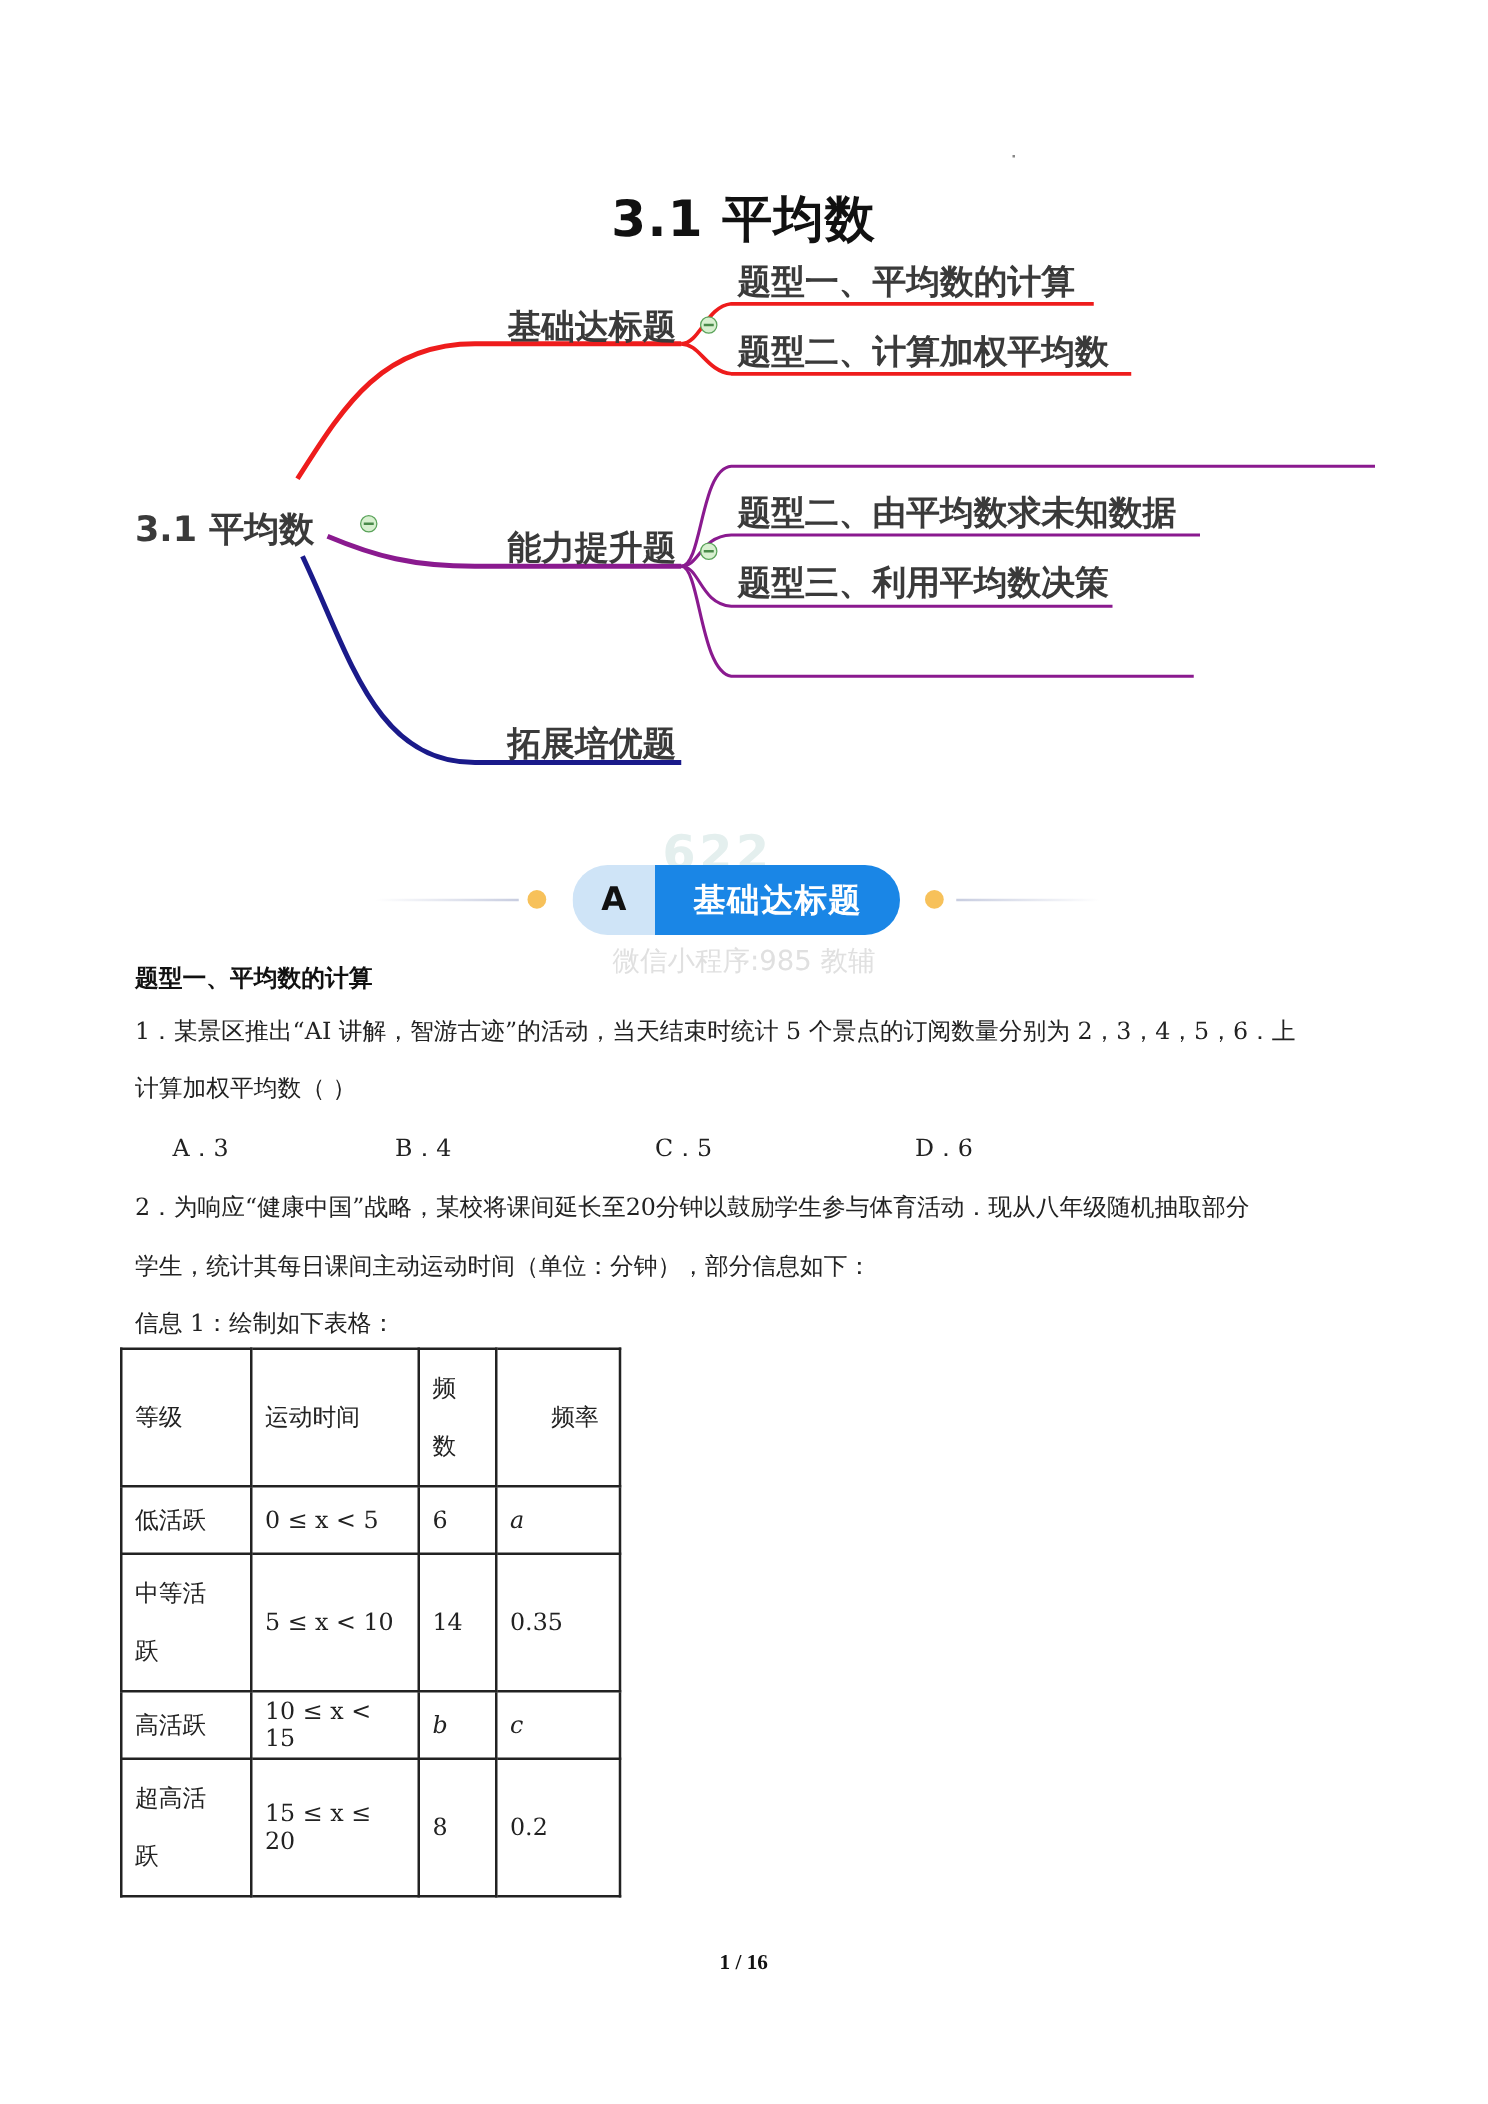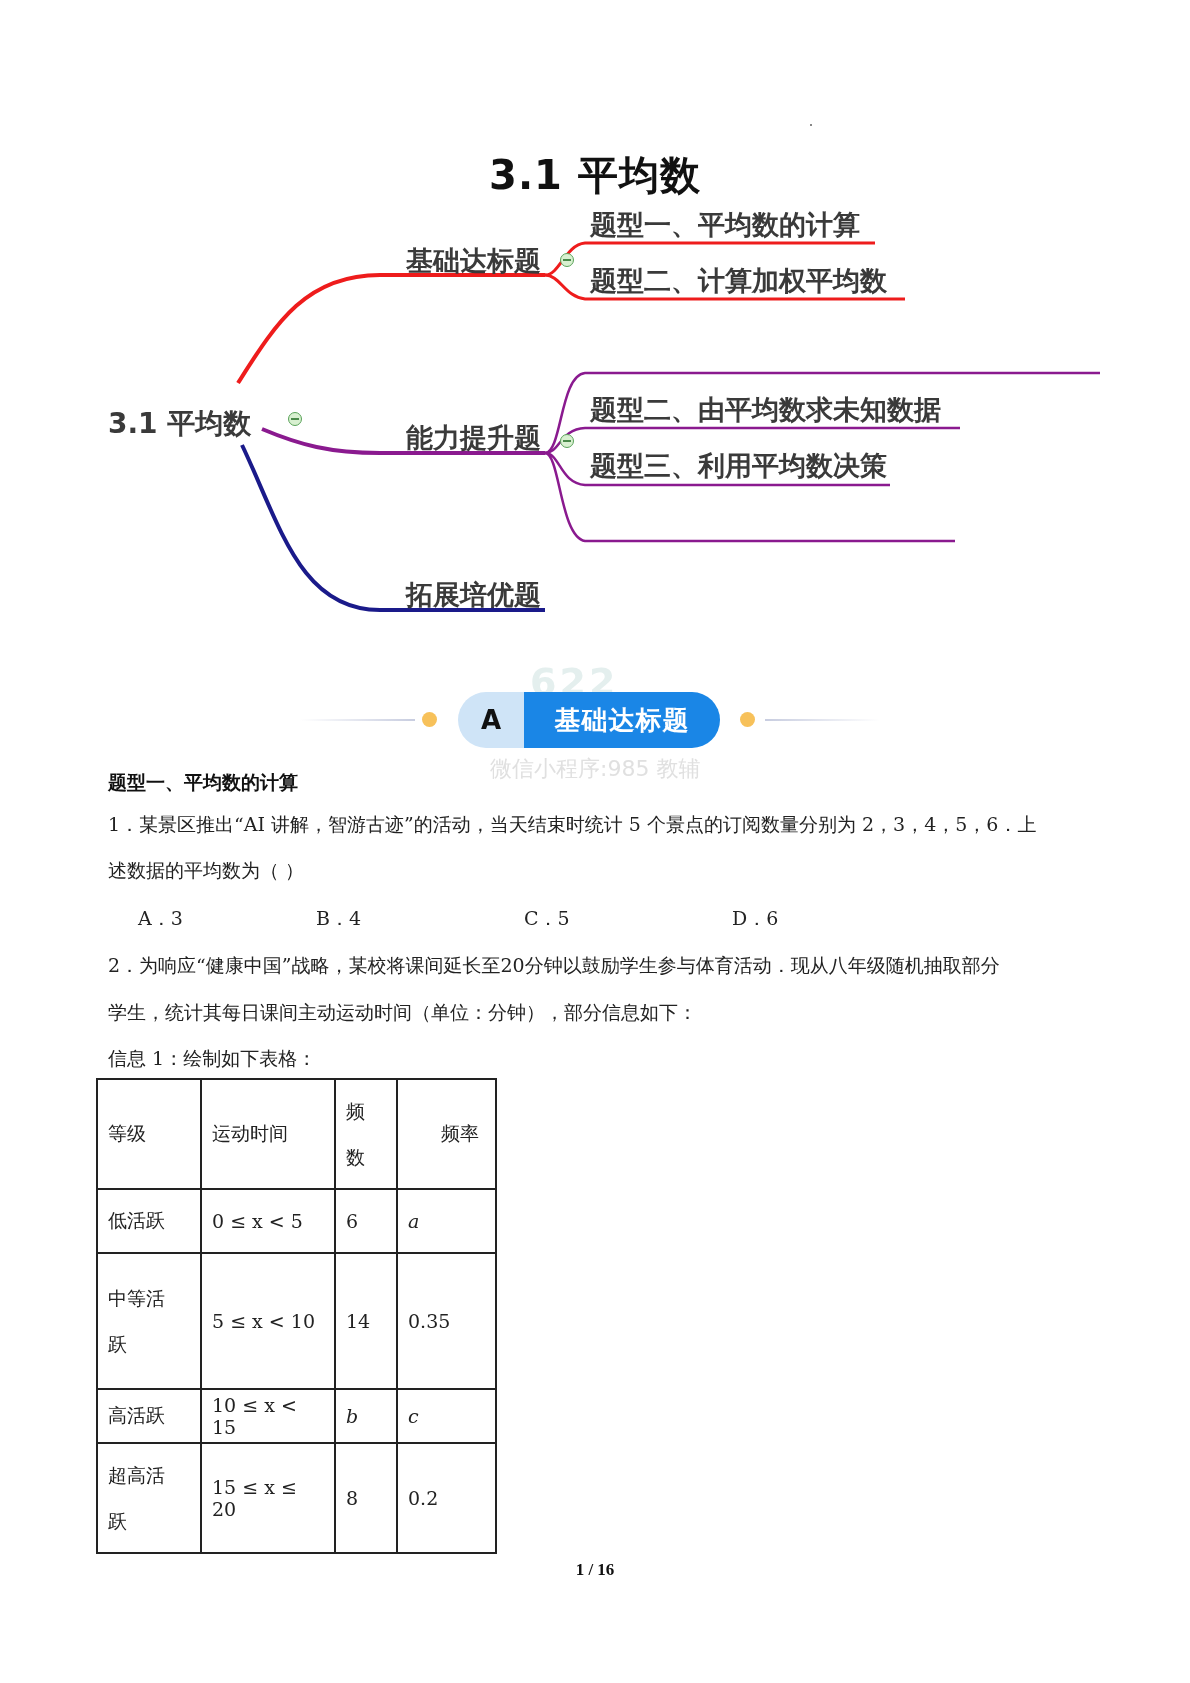--- a/index.html
+++ b/index.html
@@ -111,48 +111,48 @@
   </div>
   <div class="banner-dot" style="left:440px;"></div>
   <div class="banner-line-r"></div>
 </div>
 
 <div class="abs wm-text">微信小程序:985 教辅</div>
 
 <div class="abs section-heading">题型一、平均数的计算</div>
 
 <div class="abs para" style="top:812px;">1．某景区推出“AI 讲解，智游古迹”的活动，当天结束时统计 5 个景点的订阅数量分别为 2，3，4，5，6．上</div>
-<div class="abs para" style="top:858px;">述数据的平均数为（    ）</div>
+<div class="abs para" style="top:858px;">计算加权平均数（    ）</div>
 <div class="abs choice" style="left:138px; top:906px;">A．3</div>
 <div class="abs choice" style="left:316px; top:906px;">B．4</div>
 <div class="abs choice" style="left:524px; top:906px;text-align:right;">C．5</div>
 <div class="abs choice" style="left:732px; top:906px;">D．6</div>
 
 <div class="abs para" style="top:953px;">2．为响应“健康中国”战略，某校将课间延长至20分钟以鼓励学生参与体育活动．现从八年级随机抽取部分</div>
 <div class="abs para" style="top:1000px;">学生，统计其每日课间主动运动时间（单位：分钟），部分信息如下：</div>
 <div class="abs para" style="top:1046px;">信息 1：绘制如下表格：</div>
 
 <table class="abs data-table">
   <tbody>
       <tr style="height:110px;">
     <td style="width:82px;">等级</td>
     <td style="width:112px;">运动时间</td>
     <td class="hdr-vert" style="width:40px;">
       <div>频</div>
       <div>数</div>
     </td>
     <td style="width:44px;padding-left:43px;">频率</td>
   </tr>
-  <tr style="height:64px;">
+  <tr style="height:54px;">
     <td>低活跃</td>
     <td>0 ≤ x &lt; 5</td>
     <td>6</td>
     <td class="ital">a</td>
   </tr>
-  <tr style="height:136px;margin-top:11px;">
+  <tr style="height:110px;margin-top:11px;">
     <td class="hdr-vert">
       <div>中等活</div>
       <div>跃</div>
     </td>
     <td>5 ≤ x &lt; 10</td>
     <td>14</td>
     <td>0.35</td>
   </tr>
   <tr style="height:54px;">
     <td>高活跃</td>

